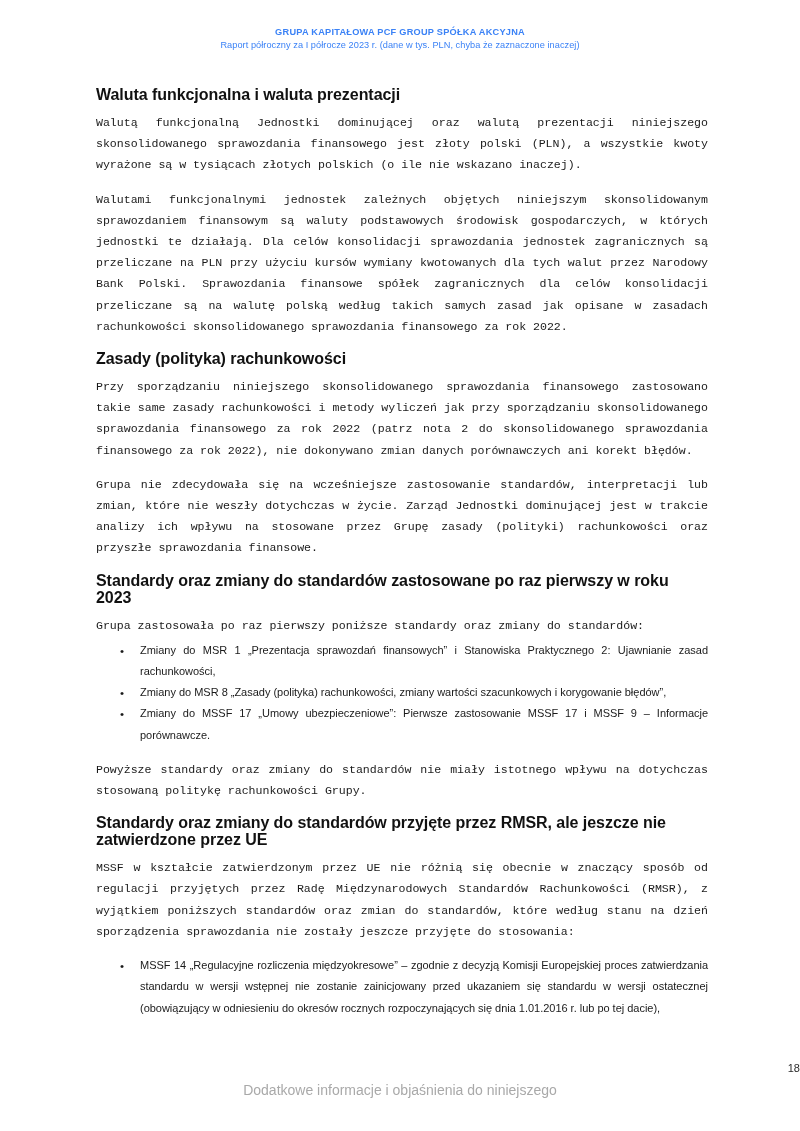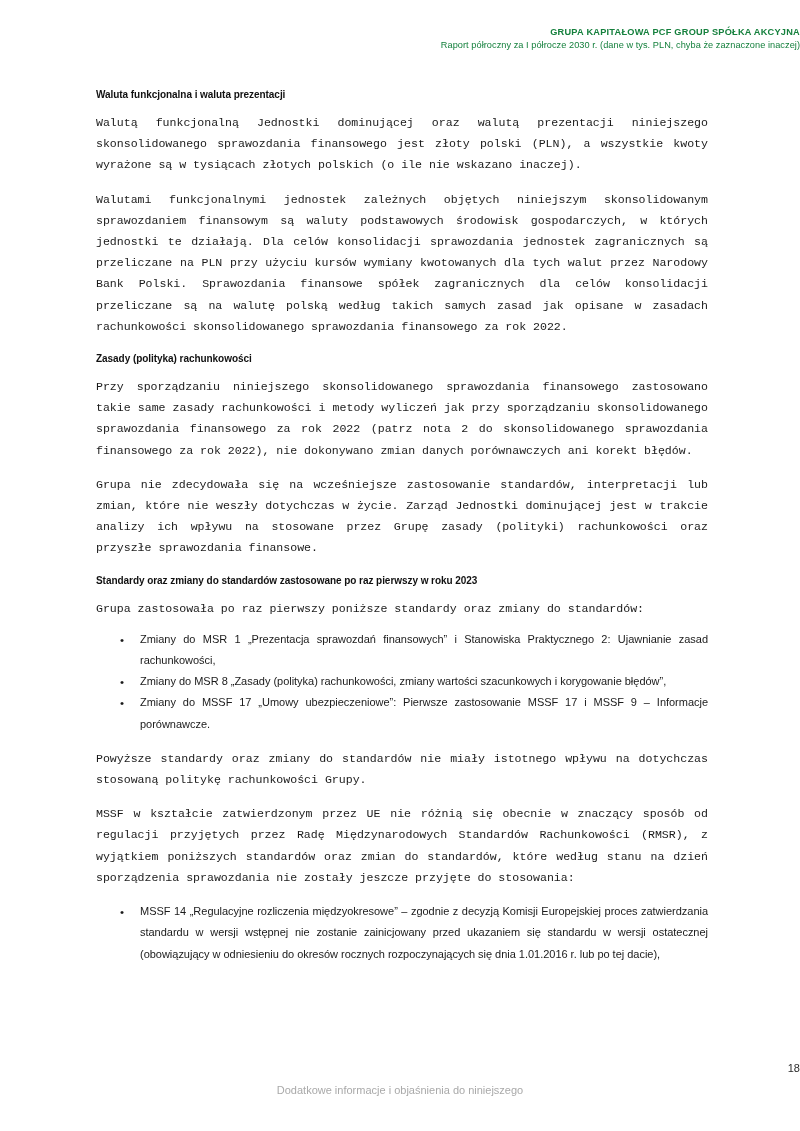--- a/index.html
+++ b/index.html
@@ -18,22 +18,22 @@
     overflow: hidden;
     box-sizing: border-box;
   }
 
   
   .doc-header {
     position: absolute;
     top: 26px;
     left: 0;
     width: 800px;
-    text-align: right;
-    color: #15803d;
+    text-align: center;
+    color: #3b82f6;
   }
   .doc-header .line1 {
     font-size: 9.2px;
     font-weight: bold;
     letter-spacing: 0.25px;
     line-height: 13px;
   }
   .doc-header .line2 {
     font-size: 9.2px;
     font-weight: normal;
@@ -43,39 +43,39 @@
 
   
   .content {
     position: absolute;
     top: 86px;
     left: 96px;
     width: 612px;
   }
 
   h2.sec-head {
-    font-size: 10px;
+    font-size: 16px;
     font-weight: bold;
     line-height: 17px;
     margin: 0 0 9px 0;
     letter-spacing: -0.05px;
     color: #111111;
   }
 
   p.para {
     font-size: 11.6px;
     line-height: 21.2px;
     margin: 0 0 13px 0;
     text-align: justify;
     text-justify: inter-word;
     color: #1a1a1a;
     letter-spacing: -0.02px;
     font-family: Liberation Mono, monospace;
   }
-  p.para.lead { margin-bottom: 10px; }
+  p.para.lead { margin-bottom: 4px; }
 
   ul.bullets {
     list-style: none;
     margin: 0 0 13px 0;
     padding: 0;
   }
   ul.bullets li {
     position: relative;
     padding-left: 44px;
     font-size: 11px;
@@ -107,32 +107,32 @@
     color: #2b2b2b;
     line-height: 14px;
   }
   .doc-footer {
     position: absolute;
     top: 1084px;
     left: 0;
     width: 800px;
     text-align: center;
     color: #a9a9a9;
-    font-size: 11px;
+    font-size: 14px;
     line-height: 13.5px;
   }
 </style>
 </head>
 <body>
 
 <div class="page">
 
   <div class="doc-header">
     <div class="line1">GRUPA KAPITAŁOWA PCF GROUP SPÓŁKA AKCYJNA</div>
-    <div class="line2">Raport półroczny za I półrocze 2030 r. (dane w tys. PLN, chyba że zaznaczone inaczej)</div>
+    <div class="line2">Raport półroczny za I półrocze 2023 r. (dane w tys. PLN, chyba że zaznaczone inaczej)</div>
   </div>
 
   <div class="content">
 
     <section>
       <h2 class="sec-head">Waluta funkcjonalna i waluta prezentacji</h2>
       <p class="para">Walutą funkcjonalną Jednostki dominującej oraz walutą prezentacji niniejszego skonsolidowanego sprawozdania finansowego jest złoty polski (PLN), a wszystkie kwoty wyrażone są w tysiącach złotych polskich (o ile nie wskazano inaczej).</p>
       <p class="para">Walutami funkcjonalnymi jednostek zależnych objętych niniejszym skonsolidowanym sprawozdaniem finansowym są waluty podstawowych środowisk gospodarczych, w których jednostki te działają. Dla celów konsolidacji sprawozdania jednostek zagranicznych są przeliczane na PLN przy użyciu kursów wymiany kwotowanych dla tych walut przez Narodowy Bank Polski. Sprawozdania finansowe spółek zagranicznych dla celów konsolidacji przeliczane są na walutę polską według takich samych zasad jak opisane w zasadach rachunkowości skonsolidowanego sprawozdania finansowego za rok 2022.</p>
     </section>
 
@@ -150,20 +150,21 @@
       <p class="para lead">Grupa zastosowała po raz pierwszy poniższe standardy oraz zmiany do standardów:</p>
       <ul class="bullets">
         <li>Zmiany do MSR 1 „Prezentacja sprawozdań finansowych” i Stanowiska Praktycznego 2: Ujawnianie zasad rachunkowości,</li>
         <li>Zmiany do MSR 8 „Zasady (polityka) rachunkowości, zmiany wartości szacunkowych i korygowanie błędów”,</li>
         <li>Zmiany do MSSF 17 „Umowy ubezpieczeniowe”: Pierwsze zastosowanie MSSF 17 i MSSF 9 – Informacje porównawcze.</li>
       </ul>
       <p class="para">Powyższe standardy oraz zmiany do standardów nie miały istotnego wpływu na dotychczas stosowaną politykę rachunkowości Grupy.</p>
     </section>
 
     <section>
+      <h2 class="sec-head">Standardy oraz zmiany do standardów przyjęte przez RMSR, ale jeszcze nie zatwierdzone przez UE</h2>
       <p class="para">MSSF w kształcie zatwierdzonym przez UE nie różnią się obecnie w znaczący sposób od regulacji przyjętych przez Radę Międzynarodowych Standardów Rachunkowości (RMSR), z wyjątkiem poniższych standardów oraz zmian do standardów, które według stanu na dzień sporządzenia sprawozdania nie zostały jeszcze przyjęte do stosowania:</p>
       <ul class="bullets">
         <li>MSSF 14 „Regulacyjne rozliczenia międzyokresowe” – zgodnie z decyzją Komisji Europejskiej proces zatwierdzania standardu w wersji wstępnej nie zostanie zainicjowany przed ukazaniem się standardu w wersji ostatecznej (obowiązujący w odniesieniu do okresów rocznych rozpoczynających się dnia 1.01.2016 r. lub po tej dacie),</li>
       </ul>
     </section>
 
   </div>
 
   <div class="page-number">18</div>
 

